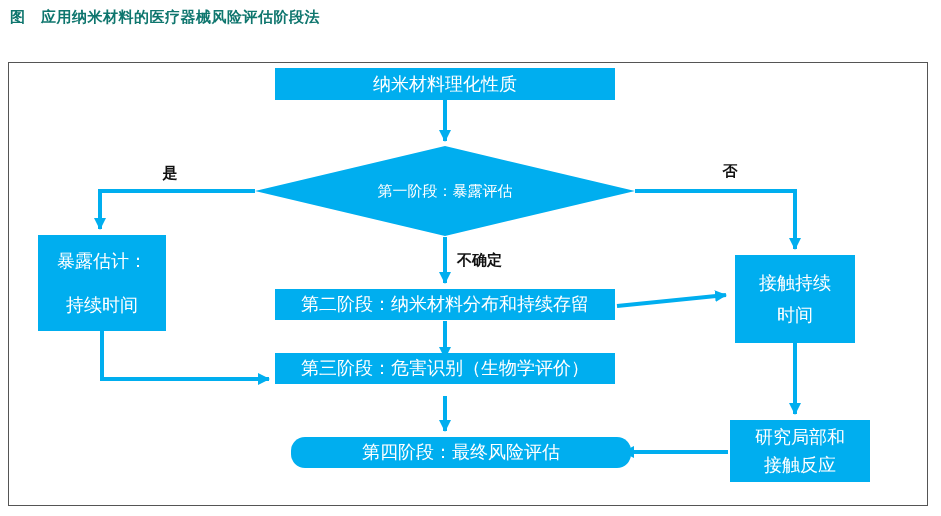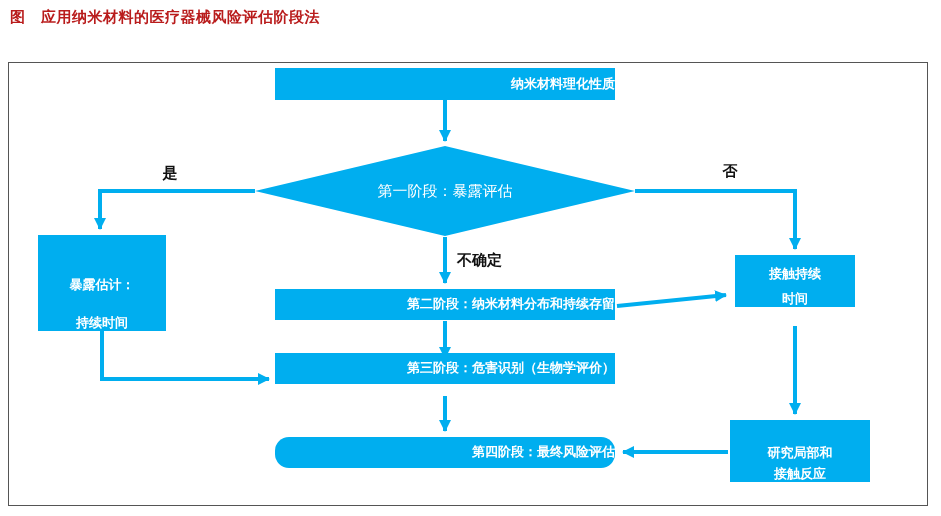--- a/index.html
+++ b/index.html
@@ -8,33 +8,33 @@
   }
   *{box-sizing:border-box;margin:0;padding:0;}
   html,body{width:941px;height:516px;background:#ffffff;overflow:hidden;}
   body{
     position:relative;
     font-family:"Liberation Sans","DejaVu Sans",sans-serif;
     color:#111;
   }
   .figure-title{
     position:absolute;left:10px;top:8px;
-    font-size:15px;font-weight:bold;color:#b91c1c;
+    font-size:15px;font-weight:bold;color:#0f766e;
     letter-spacing:0.5px;white-space:pre;
   }
   .frame{
     position:absolute;left:8px;top:62px;width:920px;height:444px;
     border:1px solid #555;background:#fff;
   }
   .node{
     position:absolute;
     background:var(--shape);
     color:var(--on-shape);
-    font-size:13px;font-weight:bold;
-    display:flex;align-items:center;justify-content:flex-end;
+    font-size:18px;font-weight:normal;
+    display:flex;align-items:center;justify-content:center;
     text-align:center;line-height:1.25;
   }
   .node.col{flex-direction:column;}
   .diamond{
     position:absolute;
     background:var(--shape);
     color:var(--on-shape);
     font-size:15px;font-weight:normal;
     display:flex;flex-direction:column;align-items:center;justify-content:center;
     text-align:center;
@@ -81,34 +81,34 @@
 
 <div class="diamond" style="left:255px;top:146px;width:380px;height:90px;">
   <span class="line">第一阶段：暴露评估</span>
 </div>
 
 <div class="node col" style="left:38px;top:235px;width:128px;height:96px;gap:22px;">
   <span>暴露估计：</span>
   <span>持续时间</span>
 </div>
 
-<div class="node col" style="left:735px;top:255px;width:120px;height:52px;gap:9px;">
+<div class="node col" style="left:735px;top:255px;width:120px;height:88px;gap:9px;">
   <span>接触持续</span>
   <span>时间</span>
 </div>
 
 <div class="node" style="left:275px;top:289px;width:340px;height:31px;">
   <span>第二阶段：纳米材料分布和持续存留</span>
 </div>
 
 <div class="node" style="left:275px;top:353px;width:340px;height:31px;">
   <span>第三阶段：危害识别（生物学评价）</span>
 </div>
 
-<div class="node" style="left:275px;top:437px;width:340px;height:31px;border-radius:14px;">
+<div class="node" style="left:291px;top:437px;width:340px;height:31px;border-radius:14px;">
   <span>第四阶段：最终风险评估</span>
 </div>
 
 <div class="node col" style="left:730px;top:420px;width:140px;height:62px;gap:5px;">
   <span>研究局部和</span>
   <span>接触反应</span>
 </div>
 
 <div class="edge-label" style="left:155px;top:161px;width:30px;">是</div>
 

